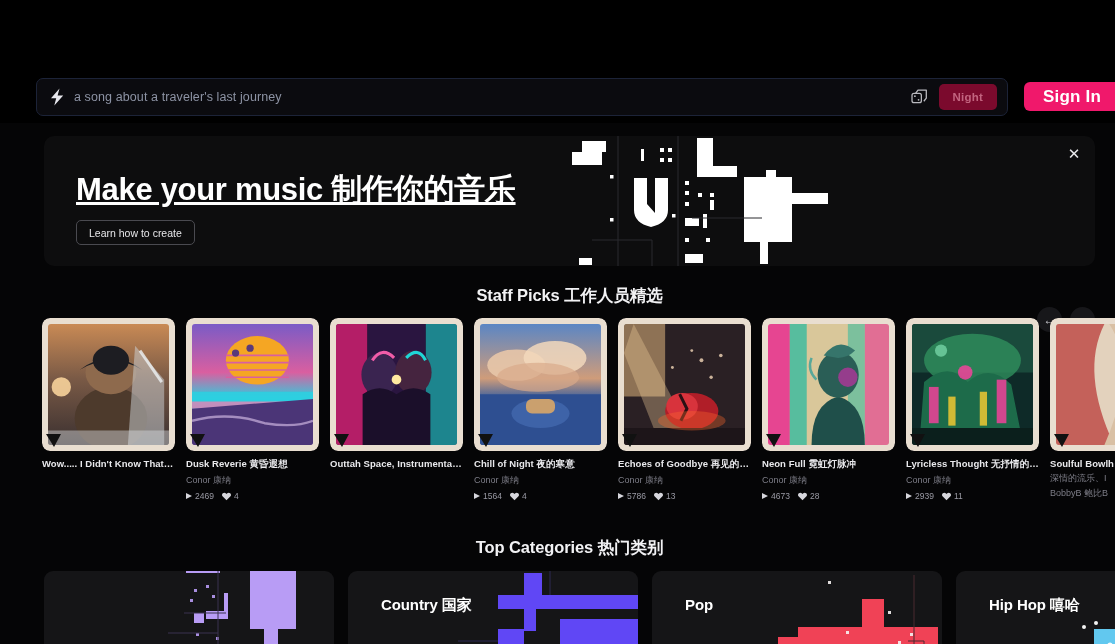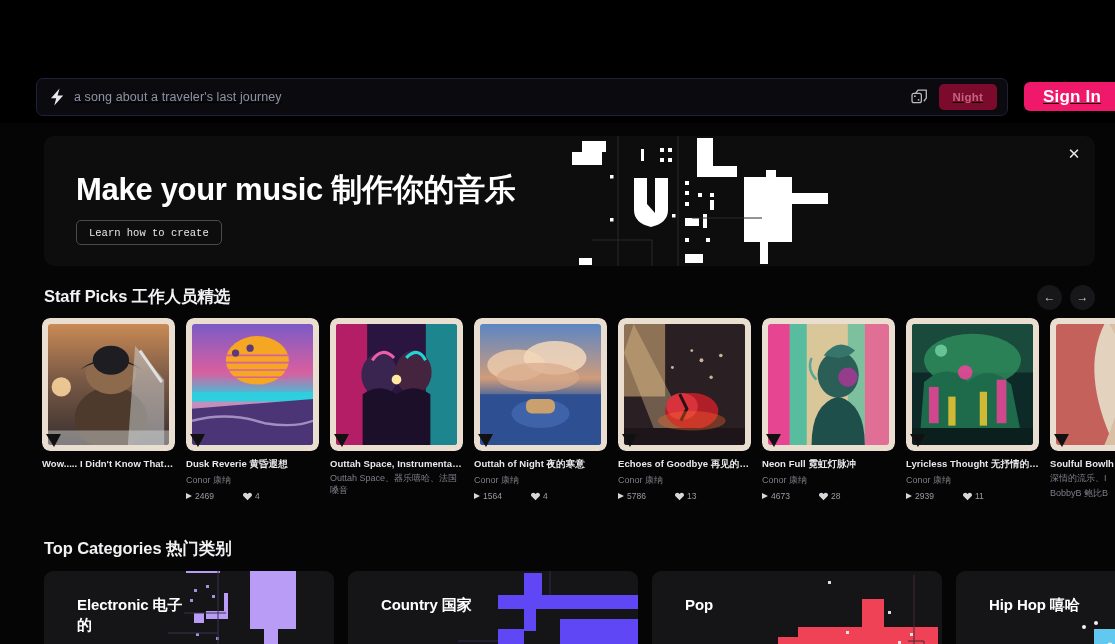--- a/index.html
+++ b/index.html
@@ -23,21 +23,20 @@
 
   
   .topbar {
     position: absolute;
     left: 0; top: 70px;
     width: 1115px; height: 53px;
     background: #000;
     display: flex;
     align-items: center;
     padding: 0 0 0 36px;
-    text-decoration: underline;
   }
   .prompt-box {
     flex: 0 0 auto;
     width: 972px; height: 38px;
     background: #0b0b0f;
     border: 1px solid #1c2338;
     border-radius: 7px;
     display: flex;
     align-items: center;
     padding: 0 10px 0 12px;
@@ -103,32 +102,33 @@
     overflow: hidden;
   }
   .hero-title {
     position: absolute;
     left: 32px; top: 33px;
     color: #fff;
     font-size: 31px;
     font-weight: 700;
     letter-spacing: -.3px;
     white-space: nowrap;
+    text-decoration: underline;
   }
   .hero-cta {
     position: absolute;
     left: 32px; top: 84px;
     height: 25px;
     padding: 0 12px;
     background: transparent;
     border: 1px solid #4a4a50;
     border-radius: 5px;
     color: #e7e7ea;
     font-size: 10.5px;
-    font-family: Liberation Mono, monospace;
+    font-family: Liberation Sans, sans-serif;
     display: flex; align-items: center;
     cursor: pointer;
   }
   .hero-art {
     position: absolute;
     left: 528px; top: 0;
     width: 280px; height: 130px;
   }
   .hero-close {
     position: absolute;
@@ -138,20 +138,21 @@
     font-size: 15px;
     display: flex; align-items: center; justify-content: center;
     cursor: pointer;
   }
 
   
   .section-head {
     display: flex; align-items: center;
     margin: 19px 20px 9px 44px;
     height: 24px;
+    flex-direction: column;
   }
   .section-title {
     color: #f2f2f4;
     font-size: 16.5px;
     font-weight: 700;
     letter-spacing: -.1px;
   }
   .carousel-nav { margin-left: auto; display: flex; gap: 8px; }
   .nav-btn {
     width: 25px; height: 25px;
@@ -210,21 +211,21 @@
   }
   .song-sub {
     color: #7e7e88;
     font-size: 9px;
     margin-top: 3px;
     line-height: 12px;
     max-height: 26px;
     overflow: hidden;
   }
   .song-stats {
-    display: flex; align-items: center; gap: 23px;
+    display: flex; align-items: center; gap: 2px;
     margin-top: 5px;
     color: #9a9aa4;
     font-size: 8.5px;
   }
   .stat { display: flex; align-items: center; gap: 3px; }
   .stat + .stat { margin-left: 6px; }
   .play-tri {
     width: 0; height: 0;
     border-left: 6px solid #d6d6dc;
     border-top: 3.5px solid transparent;
@@ -444,21 +445,20 @@
                 <path d="M58 28 q10 -10 16 2" stroke="#1fd6d6" stroke-width="2.5" fill="none"></path>
                 <circle cx="50" cy="46" r="4" fill="#ffe9a0"></circle>
               </svg>
             </div>
           </div>
           <svg class="thumb-corner" viewBox="0 0 15 13">
             <path d="M0 0 H15 L8 13 Z" fill="#111"></path>
           </svg>
         </div>
         <div class="song-title">Outtah Space, Instrumental Hip...</div>
-        <div class="song-sub">Outtah Space、器乐嘻哈、法国嗓音</div>
       </div>
 
       <div class="song-card">
         <div class="thumb">
           <div class="thumb-frame">
             <div class="thumb-inner">
               <svg viewBox="0 0 100 100" preserveAspectRatio="none" style="width:100%;height:100%">
                 <defs>
                     <linearGradient id="g3" x1="0" y1="0" x2="0" y2="1">
                   <stop offset="0" stop-color="#5b86c4"></stop>
@@ -474,21 +474,21 @@
                 <path d="M0 58 h100 v42 H0z" fill="#2e4f91"></path>
                 <ellipse cx="50" cy="74" rx="24" ry="12" fill="#3e63a8"></ellipse>
                 <rect x="38" y="62" width="24" height="12" rx="5" fill="#caa06e"></rect>
               </svg>
             </div>
           </div>
           <svg class="thumb-corner" viewBox="0 0 15 13">
             <path d="M0 0 H15 L8 13 Z" fill="#111"></path>
           </svg>
         </div>
-        <div class="song-title">Outtah of Night 夜的寒意</div>
+        <div class="song-title">Chill of Night 夜的寒意</div>
         <div class="song-sub">Conor 康纳</div>
         <div class="song-stats">
           <span class="stat">
             <span class="play-tri"></span>
             <span>1564</span>
           </span>
           <span class="stat">
             <svg class="heart" viewBox="0 0 12 11">
                 <path d="M6 10.5 L.7 5.2a3 3 0 014.3-4.1L6 2l1-.9a3 3 0 014.3 4.1z" fill="#d6d6dc"></path>
               </svg>
@@ -645,21 +645,20 @@
 
     </div>
 
     <div class="section-head">
       <div class="section-title">Top Categories 热门类别</div>
     </div>
 
     <div class="cat-row">
 
       <div class="cat-card">
-        <div class="cat-label">Electronic 电子的</div>
         <svg class="cat-art" viewBox="0 0 180 90">
           <g fill="#b89cf5">
             <rect x="32" y="-8" width="34" height="10"></rect>
             <rect x="96" y="0" width="46" height="58"></rect>
             <rect x="110" y="58" width="14" height="32"></rect>
             <rect x="40" y="42" width="10" height="10"></rect>
             <rect x="52" y="40" width="22" height="8"></rect>
             <rect x="70" y="22" width="4" height="26"></rect>
             <rect x="2" y="78" width="12" height="12"></rect>
             <rect x="40" y="76" width="22" height="8"></rect>

